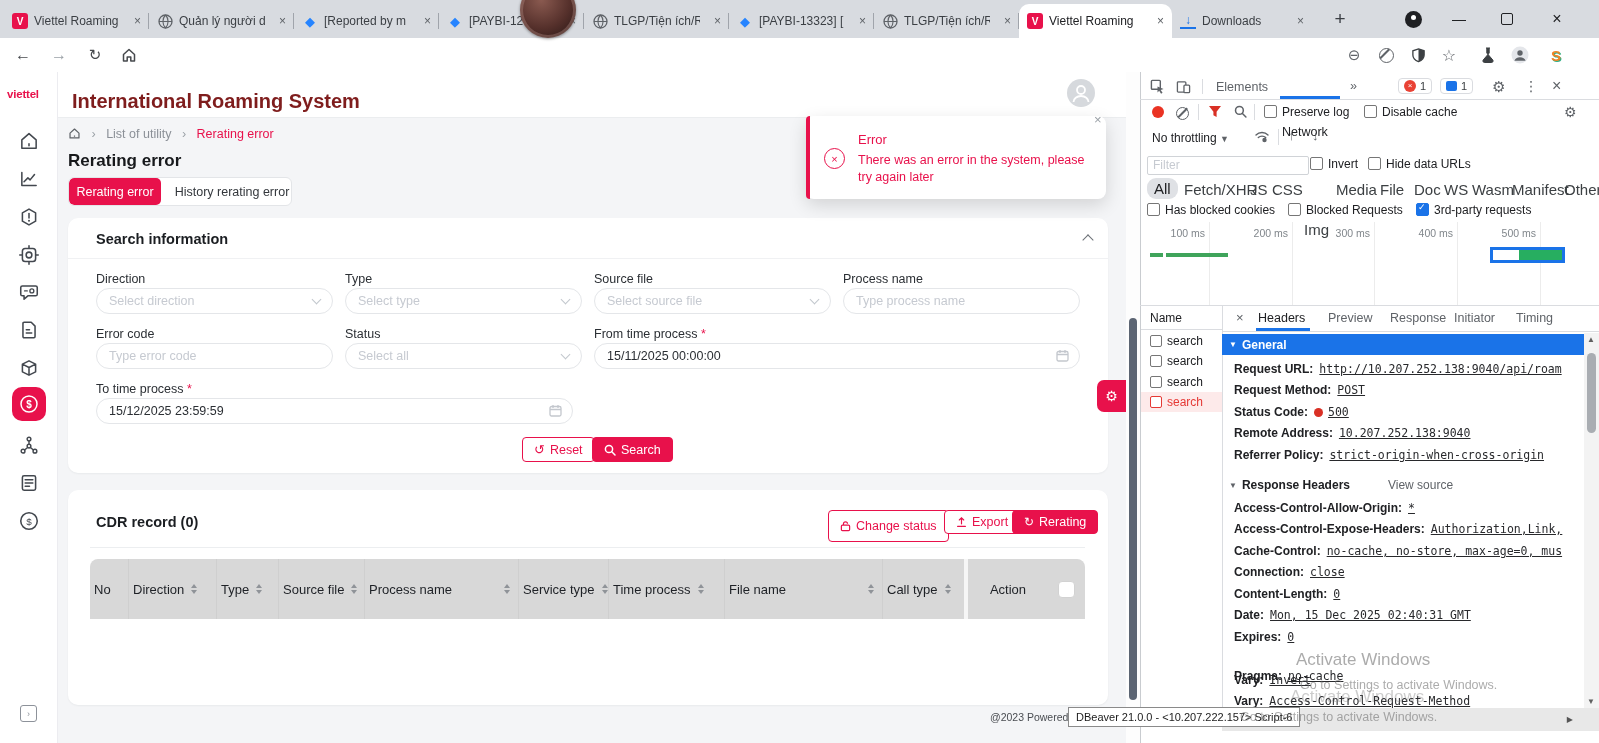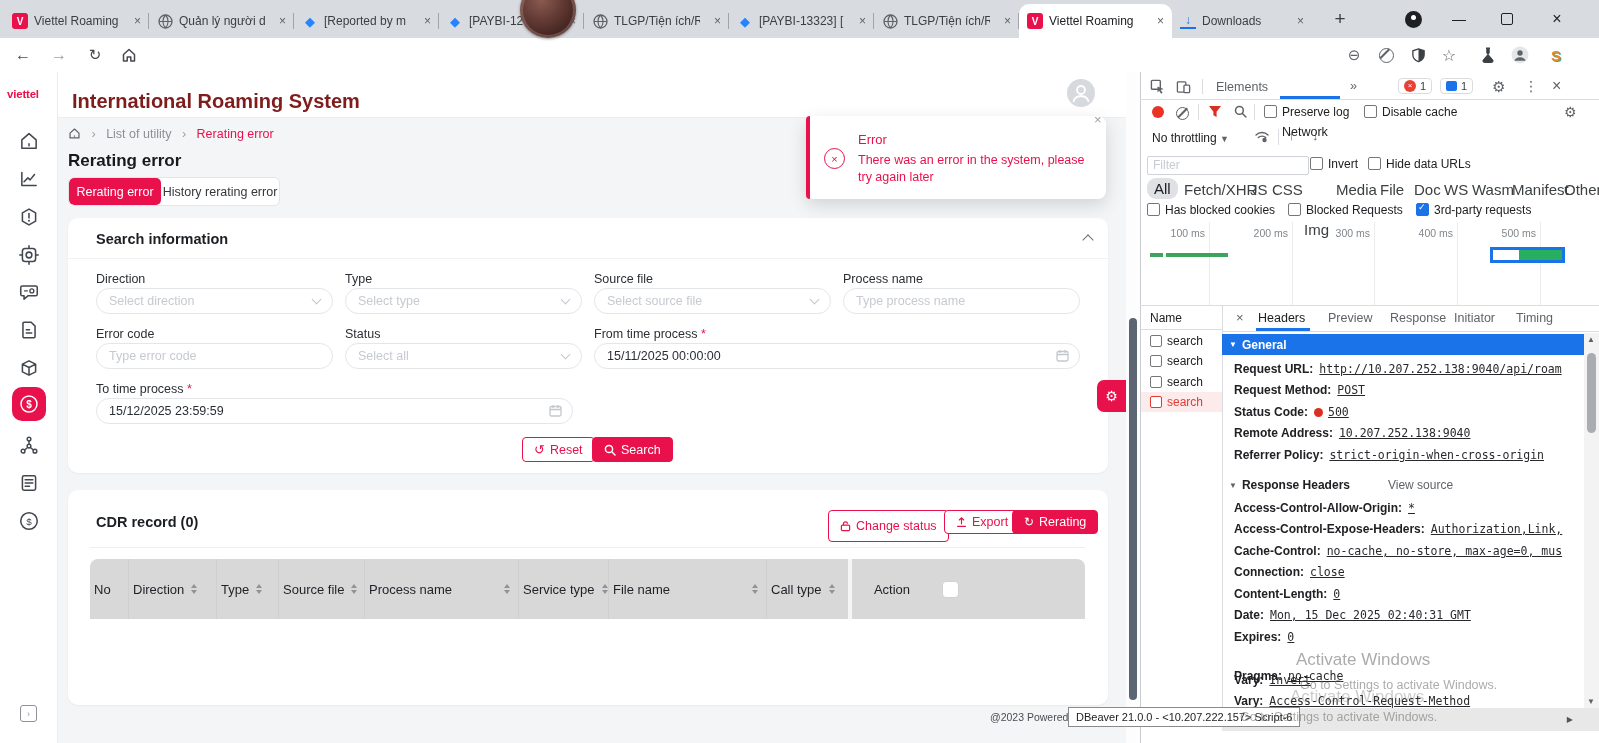--- a/index.html
+++ b/index.html
@@ -322,21 +322,21 @@
   <span style="color:#9aa0a6;margin:0 7px;">›</span>
   <span style="color:#8b9097;">List of utility</span>
   <span style="color:#9aa0a6;margin:0 7px;">›</span>
   <span style="color:#e8114b;">Rerating error</span>
 </div>
 
 <div class="abs" style="left:68px;top:151px;font-size:17px;font-weight:bold;color:#17191c;">Rerating error</div>
 
 <div class="abs" style="left:68px;top:177px;height:27px;display:flex;border:1px solid #e3e5e8;border-radius:6px;overflow:hidden;background:#fff;">
   <div style="width:92px;background:#e8114b;color:#fff;font-size:12.5px;display:flex;align-items:center;justify-content:center;border-radius:5px;">Rerating error</div>
-  <div style="width:118px;color:#33373c;font-size:12.5px;display:flex;align-items:center;justify-content:center;">History rerating error</div>
+  <div style="width:118px;color:#33373c;font-size:12.5px;display:flex;align-items:center;justify-content:center;padding-left:12px;">History rerating error</div>
 </div>
 
 <div class="card" style="top:218px;height:255px;"></div>
 <div class="abs" style="left:96px;top:231px;font-size:14.5px;font-weight:bold;color:#1b1e22;">Search information</div>
 <span class="abs" style="left:1084px;top:236px;width:7px;height:7px;border-right:1.6px solid #6b7076;border-bottom:1.6px solid #6b7076;transform:rotate(-135deg);"></span>
 <div class="abs" style="left:68px;top:258px;width:1040px;height:1px;background:#f0f1f3;"></div>
 
 <div class="lbl" style="left:96px;top:272px;">Direction</div>
 <div class="fld" style="left:96px;top:288px;width:237px;">
   <input readonly="" placeholder="Select direction" style=""><span class="chev"></span>
@@ -445,20 +445,27 @@
     </div>
   <div class="th" style="width:154px;border-left:1px solid #cfcfcf;">
       <span>Process name</span>
       <span class="sort" style="margin-left:auto;margin-right:8px;">
         <i class="up"></i>
         <i class="dn"></i>
       </span>
     </div>
   <div class="th" style="width:90px;border-left:1px solid #cfcfcf;">
       <span>Service type</span>
+      <span class="sort">
+        <i class="up"></i>
+        <i class="dn"></i>
+      </span>
+    </div>
+  <div class="th" style="width:116px;border-left:1px solid #cfcfcf;">
+      <span>Time process</span>
       <span class="sort">
         <i class="up"></i>
         <i class="dn"></i>
       </span>
     </div>
   <div class="th" style="width:158px;border-left:1px solid #cfcfcf;">
       <span>File name</span>
       <span class="sort" style="margin-left:auto;margin-right:8px;">
         <i class="up"></i>
         <i class="dn"></i>

